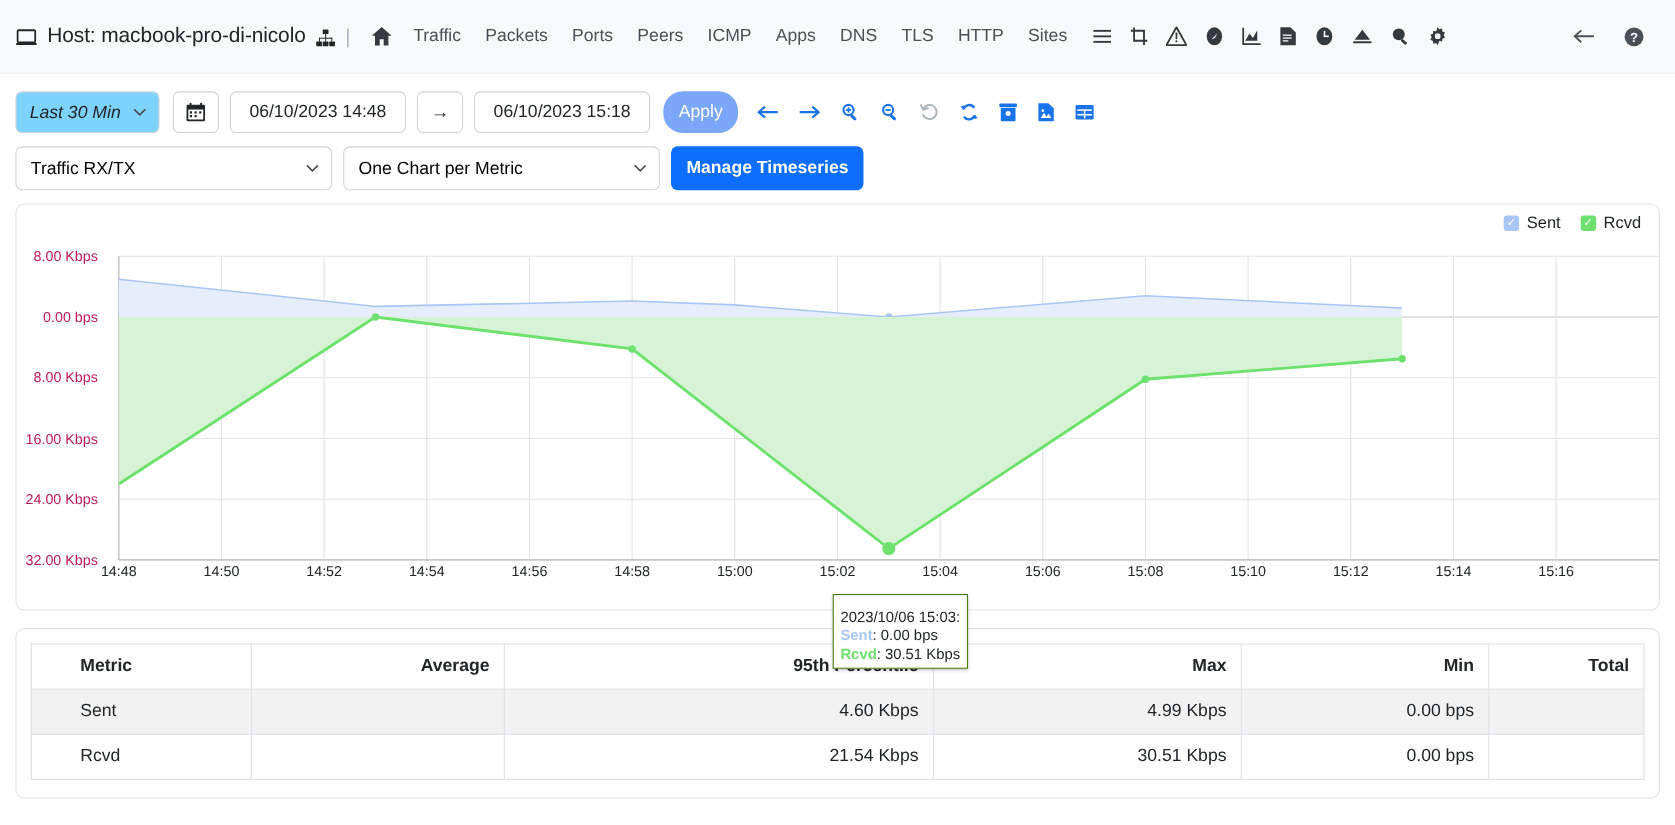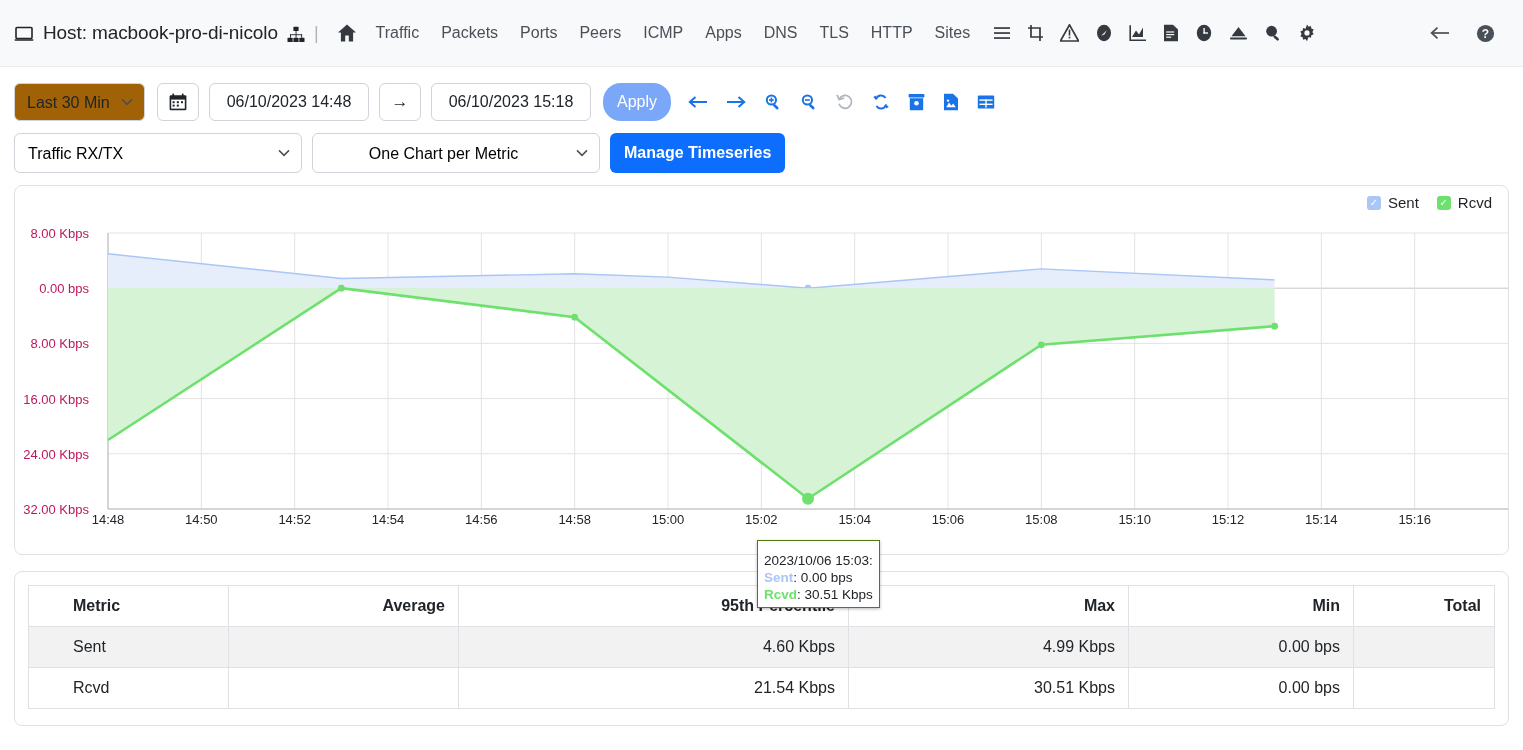--- a/index.html
+++ b/index.html
@@ -52,27 +52,28 @@
   .toolbar-wrap { padding: 16px 14px 0 14px; }
   .toolbar-row {
     display: flex; align-items: center; gap: 0;
     margin-bottom: 12px;
   }
   .tb-select {
     appearance: none;
     height: 38px;
     border: 1px solid #ced4da;
     border-radius: 6px;
-    background: #a16207;
+    background: #7dd3fc;
     font-size: 16px;
     color: #212529;
     padding: 0 34px 0 12px;
     font-family: "Liberation Sans", sans-serif;
     cursor: pointer;
     position: relative;
+    font-style: italic;
   }
   .select-wrap { position: relative; display: inline-block; }
   .select-wrap .chev {
     position: absolute; right: 12px; top: 50%; transform: translateY(-50%);
     pointer-events: none; color: #495057;
   }
   .cal-btn {
     width: 42px; height: 38px; margin-left: 12px;
     border: 1px solid #ced4da; border-radius: 6px; background: #fff;
     display: flex; align-items: center; justify-content: center; cursor: pointer;
@@ -103,21 +104,21 @@
   }
   .tb-icon.disabled { color: #adb5bd; cursor: default; }
 
   .sel-big {
     height: 40px; font-size: 16px;
     padding: 0 38px 0 13px;
     border: 1px solid #ced4da; border-radius: 6px; background: #fff;
     appearance: none; font-family: "Liberation Sans", sans-serif; cursor: pointer;
   }
   .w1 { width: 288px; }
-  .w2 { width: 288px; text-align: center; }
+  .w2 { width: 288px; }
   .manage-btn {
     height: 40px; background: #0d6efd; color: #fff; border: none;
     border-radius: 6px; font-size: 16px; font-weight: bold; padding: 0 14px;
     cursor: pointer; margin-left: 10px; font-family: "Liberation Sans", sans-serif;
   }
 
   
   .card {
     margin: 6px 14px 0 14px;
     border: 1px solid #dee2e6;

